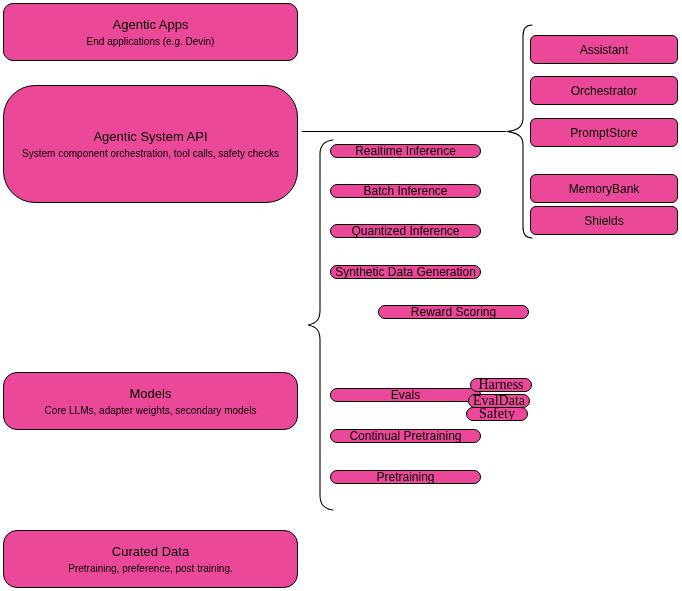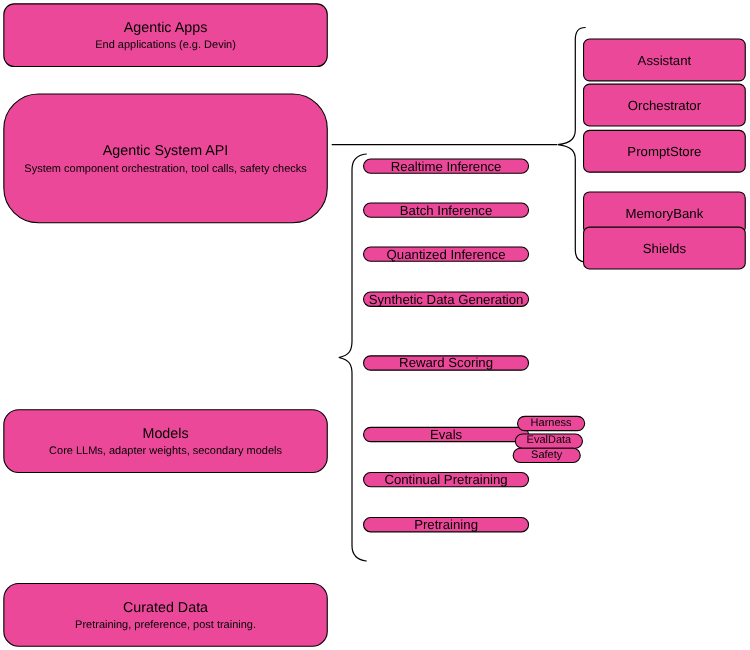--- a/index.html
+++ b/index.html
@@ -52,34 +52,35 @@
     left: 330px;
     width: 151px;
     height: 14px;
     border-radius: 8px;
     font-size: 12px;
     white-space: nowrap;
   }
   .rbox {
     left: 530px;
     width: 148px;
-    height: 39px;
+    height: 29px;
     border-radius: 6px;
     font-size: 12px;
     white-space: nowrap;
   }
   .oval {
     width: 62px;
     height: 14px;
     border-radius: 7px;
     border-width: 1px;
-    font-size: 10px;
+    font-size: 14px;
     line-height: 12px;
     z-index: 3;
     white-space: nowrap;
+    font-family: Liberation Serif, serif;
   }
 </style>
 </head>
 <body>
 
 <div class="canvas">
 
   <svg class="connectors" width="682" height="591" viewBox="0 0 682 591">
 
     <path d="M 302 131.5 L 506 131.5" fill="none" stroke="#000000" stroke-width="1.1" stroke-linecap="round"></path>
@@ -118,21 +119,21 @@
   </div>
   <div class="node mbox" style="top:184px;">
     <span>Batch Inference</span>
   </div>
   <div class="node mbox" style="top:224px;">
     <span>Quantized Inference</span>
   </div>
   <div class="node mbox" style="top:265px;">
     <span>Synthetic Data Generation</span>
   </div>
-  <div class="node mbox" style="top:323px;">
+  <div class="node mbox" style="top:305px;margin-left:48px;">
     <span>Reward Scoring</span>
   </div>
   <div class="node mbox" style="top:388px;">
     <span>Evals</span>
   </div>
   <div class="node mbox" style="top:429px;">
     <span>Continual Pretraining</span>
   </div>
   <div class="node mbox" style="top:470px;">
     <span>Pretraining</span>

